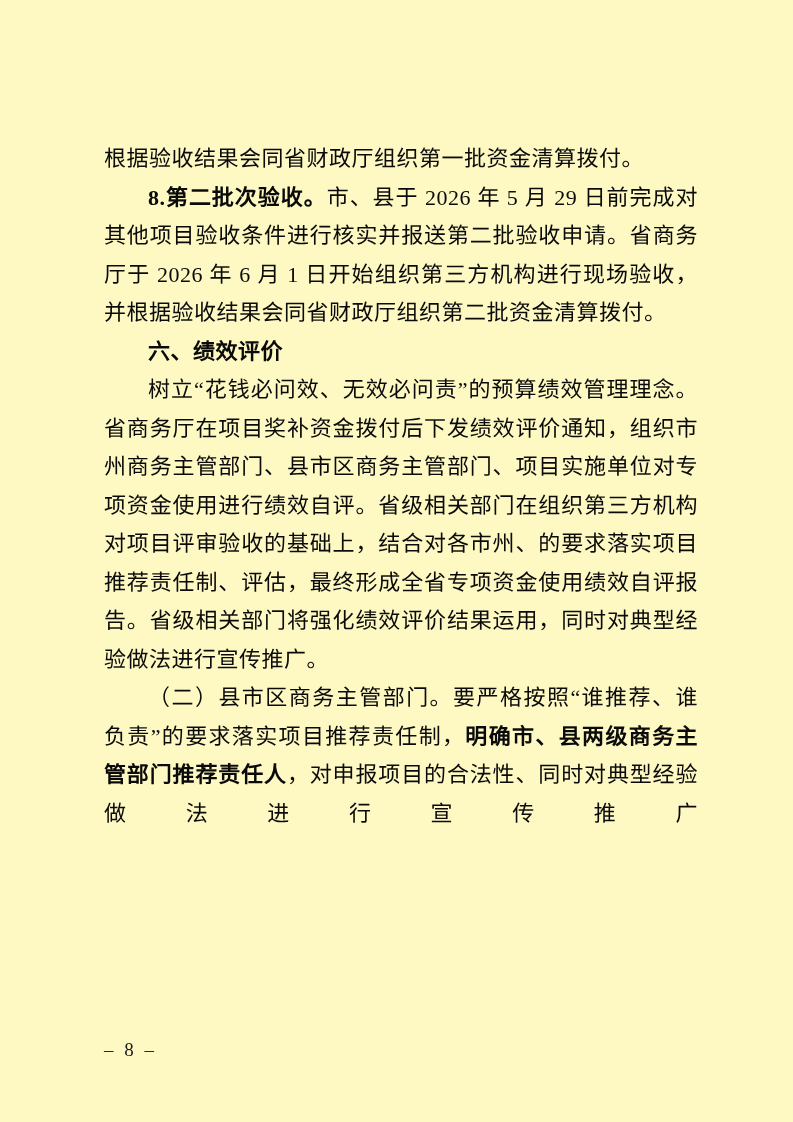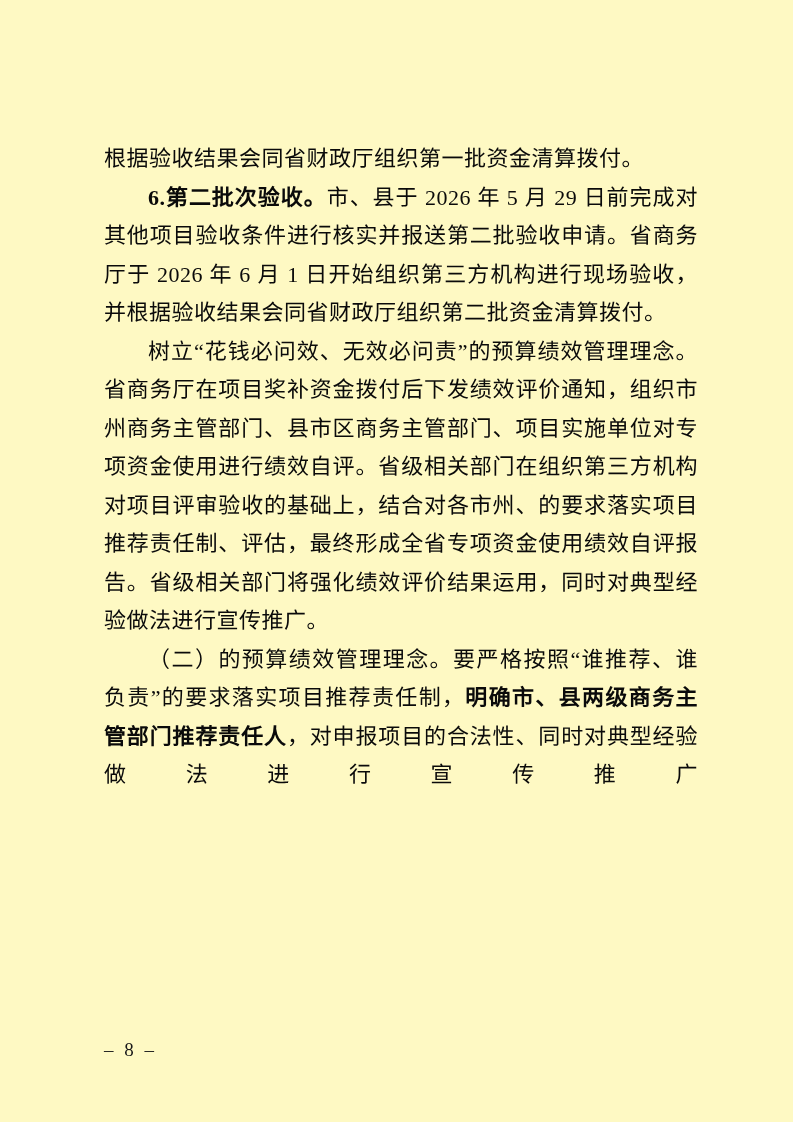--- a/index.html
+++ b/index.html
@@ -76,29 +76,30 @@
 </head>
 <body>
 
 <div class="page">
 
   <main class="content">
 
     <p class="para no-indent">根据验收结果会同省财政厅组织第一批资金清算拨付。</p>
 
     <p class="para">
-      <span class="lead-bold">6.第二批次验收。</span><span>市、县于 2026 年 5 月 29 日前完成对其他项目验收条件进行核实并报送第二批验收申请。省商务厅于 2026 年 6 月 1 日开始组织第三方机构进行现场验收，并根据验收结果会同省财政厅组织第二批资金清算拨付。</span>
+      <span class="lead-bold">8.第二批次验收。</span><span>市、县于 2026 年 5 月 29 日前完成对其他项目验收条件进行核实并报送第二批验收申请。省商务厅于 2026 年 6 月 1 日开始组织第三方机构进行现场验收，并根据验收结果会同省财政厅组织第二批资金清算拨付。</span>
     </p>
 
+    <h2 class="heading">六、绩效评价</h2>
 
     <p class="para">树立“花钱必问效、无效必问责”的预算绩效管理理念。省商务厅在项目奖补资金拨付后下发绩效评价通知，组织市州商务主管部门、县市区商务主管部门、项目实施单位对专项资金使用进行绩效自评。省级相关部门在组织第三方机构对项目评审验收的基础上，结合对各市州、的要求落实项目推荐责任制、评估，最终形成全省专项资金使用绩效自评报告。省级相关部门将强化绩效评价结果运用，同时对典型经验做法进行宣传推广。</p>
 
 
 
     <p class="para justify-last">
-      <span class="lead-kai">（二）的预算绩效管理理念。</span><span>要严格按照“谁推荐、谁负责”的要求落实项目推荐责任制，</span><span class="seg-bold">明确市、县两级商务主管部门推荐责任人</span><span>，对申报项目的合法性、同时对典型经验做法进行宣传推广</span>
+      <span class="lead-kai">（二）县市区商务主管部门。</span><span>要严格按照“谁推荐、谁负责”的要求落实项目推荐责任制，</span><span class="seg-bold">明确市、县两级商务主管部门推荐责任人</span><span>，对申报项目的合法性、同时对典型经验做法进行宣传推广</span>
     </p>
 
   </main>
 
   <footer class="page-number">– 8 –</footer>
 
 </div>
 
 </body></html>

